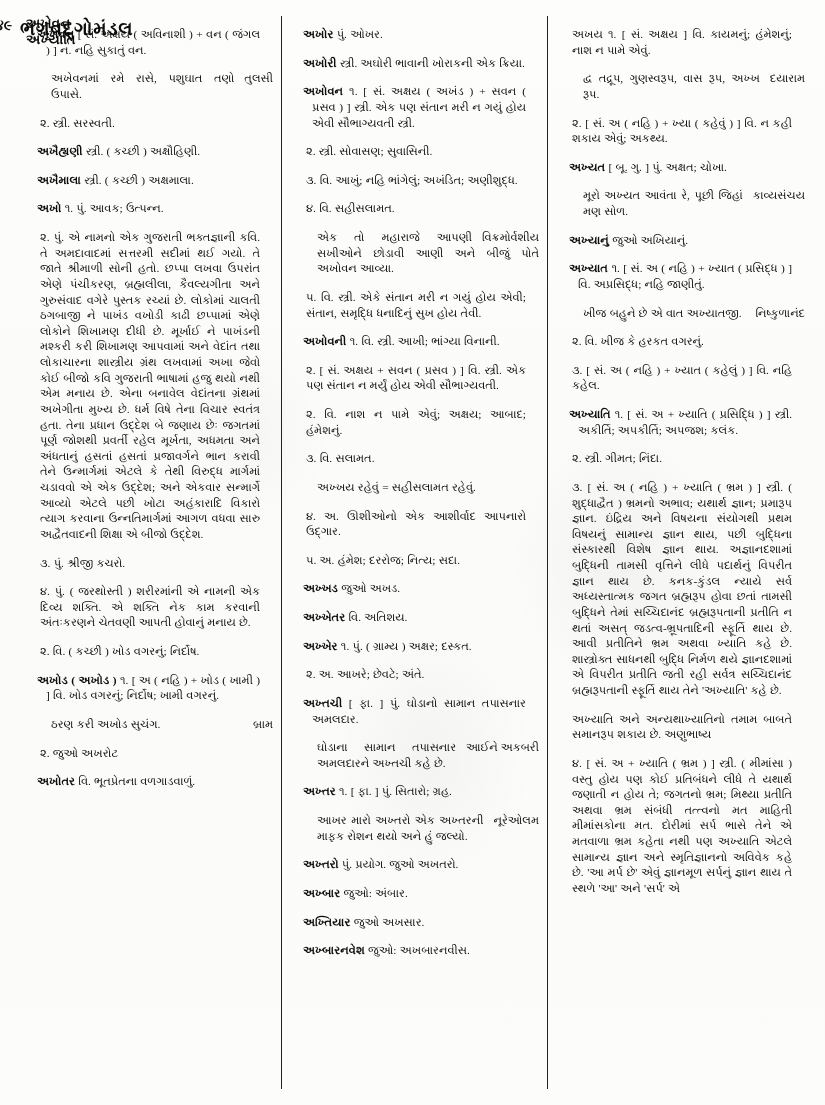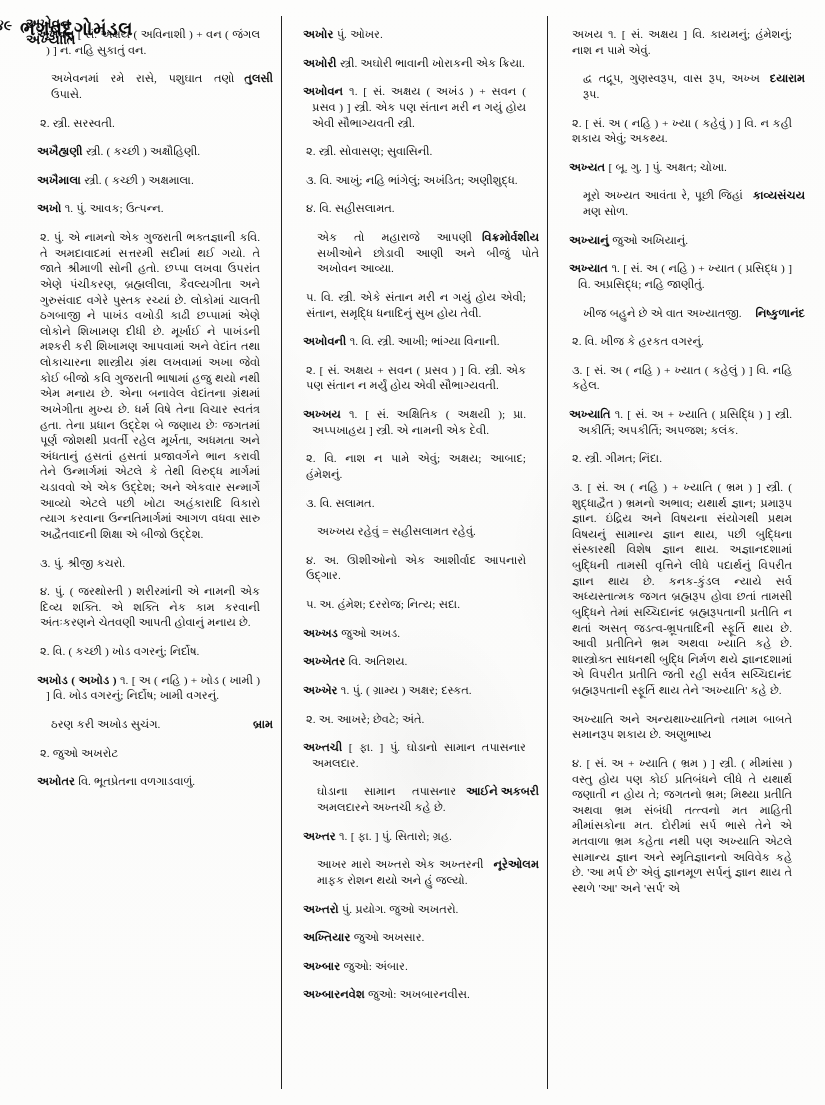--- a/index.html
+++ b/index.html
@@ -113,21 +113,21 @@
   .headword { font-weight: bold; letter-spacing: .1px; }
   .quote {
     margin: 0 0 0 18px;
     padding-left: 9px;
     text-indent: 0;
     text-align: justify;
   }
   .quote p { margin: 0; padding-left: 0; text-indent: 0; }
   .cite--inline {
     float: right;
-    font-weight: bold;
+    font-weight: normal;
     margin-left: 10px;
   }
   .clearfix::after { content: ""; display: block; clear: both; }
 </style>
 </head>
 <body>
 
 <div class="page">
 
   <div class="running-head">
@@ -237,23 +237,20 @@
         </div>
         <div class="entry">
           <div class="first-sense headline-sense">
             <p style="padding-left: 9px; text-indent: -9px;"><span class="headword">અખોવની</span><span> ૧. વિ. સ્ત્રી. આખી; ભાંગ્યા વિનાની.</span></p>
           </div>
           <div class="sense">
             <p>૨. [ સં. અક્ષય + સવન ( પ્રસવ ) ] વિ. સ્ત્રી. એક પણ સંતાન ન મર્યું હોય એવી સૌભાગ્યવતી.</p>
           </div>
         </div>
         <div class="entry">
-          <div class="first-sense headline-sense">
-            <p style="padding-left: 9px; text-indent: -9px;"><span class="headword">અખ્ખય</span><span> ૧. [ સં. અક્ષિતિક ( અક્ષયી ); પ્રા. અપ્પખાહય ] સ્ત્રી. એ નામની એક દેવી.</span></p>
-          </div>
           <div class="sense">
             <p>૨. વિ. નાશ ન પામે એવું; અક્ષય; આબાદ; હંમેશનું.</p>
           </div>
           <div class="sense">
             <p>૩. વિ. સલામત.</p>
           </div>
           <div class="quote clearfix">
             <p>અખ્ખય રહેવું = સહીસલામત રહેવું.</p>
           </div>
           <div class="sense">
@@ -299,26 +296,26 @@
             <p>આખર મારો અખ્તરો એક અખ્તરની માફક રોશન થયો અને હું જલ્યો.</p>
           </div>
         </div>
         <div class="entry">
           <div class="first-sense headline-sense">
             <p style="padding-left: 9px; text-indent: -9px;"><span class="headword">અખ્તરો</span><span> પું. પ્રયોગ. જુઓ અખતરો.</span></p>
           </div>
         </div>
         <div class="entry">
           <div class="first-sense headline-sense">
+            <p style="padding-left: 9px; text-indent: -9px;"><span class="headword">અખ્બાર</span><span> જુઓ: અંબાર.</span></p>
+          </div>
+        </div>
+        <div class="entry">
+          <div class="first-sense headline-sense">
             <p style="padding-left: 9px; text-indent: -9px;"><span class="headword">અખ્તિયાર</span><span> જુઓ અખસાર.</span></p>
-          </div>
-        </div>
-        <div class="entry">
-          <div class="first-sense headline-sense">
-            <p style="padding-left: 9px; text-indent: -9px;"><span class="headword">અખ્બાર</span><span> જુઓ: અંબાર.</span></p>
           </div>
         </div>
         <div class="entry">
           <div class="first-sense headline-sense">
             <p style="padding-left: 9px; text-indent: -9px;"><span class="headword">અખ્બારનવેશ</span><span> જુઓ: અખબારનવીસ.</span></p>
           </div>
         </div>
       </div>
     <div class="col-rule"></div>
     <div class="col col--3">

